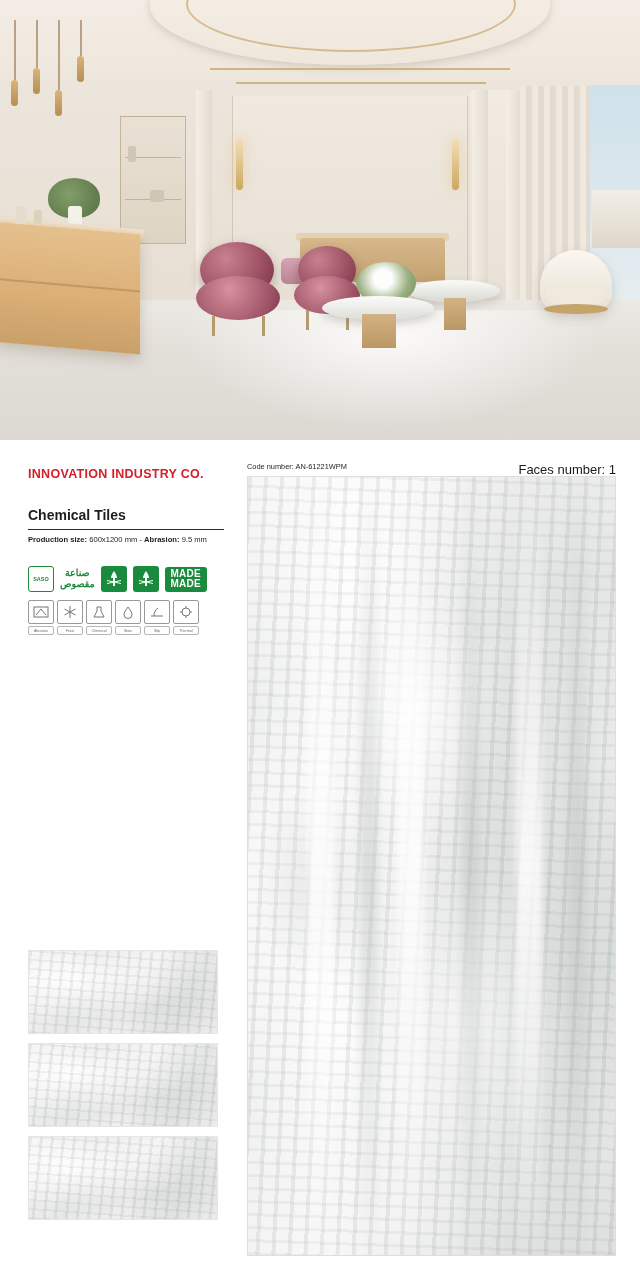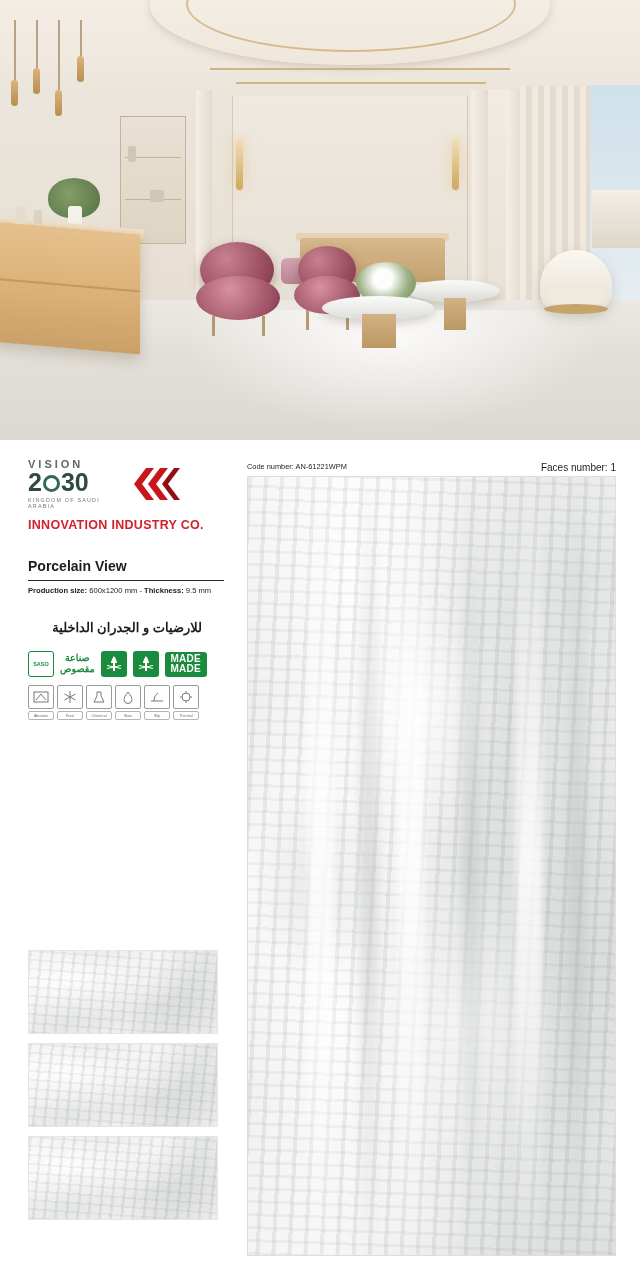--- a/index.html
+++ b/index.html
@@ -357,21 +357,21 @@
       repeating-linear-gradient(96deg, rgba(186,190,188,.22) 0 3px, rgba(255,255,255,0) 3px 11px),
       repeating-linear-gradient(4deg, rgba(170,175,172,.13) 0 2px, rgba(255,255,255,0) 2px 9px);
     mix-blend-mode: multiply;
   }
 
   
   .code-line {
     position: absolute; left: 247px; top: 22px; font-size: 7.4px; color: #1d1d1b;
   }
   .faces-line {
-    position: absolute; right: 24px; top: 22px; font-size: 10px; color: #1d1d1b;
+    position: absolute; right: 24px; top: 22px; font-size: 13px; color: #1d1d1b;
   }
   .main-tile {
     position: absolute; left: 247px; top: 36px; width: 369px; height: 780px;
     border: 1px solid #dedede;
     background:
       radial-gradient(ellipse at 30% 12%, rgba(255,255,255,.95), rgba(255,255,255,0) 45%),
       radial-gradient(ellipse at 72% 40%, rgba(205,208,206,.5), rgba(255,255,255,0) 55%),
       radial-gradient(ellipse at 25% 72%, rgba(255,255,255,.9), rgba(255,255,255,0) 50%),
       radial-gradient(ellipse at 80% 88%, rgba(200,204,202,.45), rgba(255,255,255,0) 55%),
       linear-gradient(160deg,#f3f4f3 0%, #e7e9e8 25%, #f5f6f5 45%, #e3e6e4 68%, #f1f2f1 88%, #e8eae9 100%);
@@ -477,51 +477,30 @@
       <div class="armchair"></div>
       <div class="armchair-seat"></div>
       <div class="arm-ring"></div>
     </div>
   </div>
 
   <div class="sheet">
 
     <div class="left-col">
 
-      <div class="logo-row">
-        <div class="vision-logo">
-          <div class="vision-top">VISION</div>
-          <div class="vision-num">
-            <span>2</span>
-              <span class="zero-ring"></span>
-              <span>3</span>
-              <span>0</span>
-          </div>
-          <div class="vision-sub">KINGDOM OF SAUDI ARABIA</div>
-        </div>
-
-        <div class="co-mark">
-          <svg width="48" height="40" viewBox="0 0 48 40" aria-hidden="true">
-            <path d="M2 20 L14 4 L22 4 L10 20 L22 36 L14 36 Z" fill="#c8161d"></path>
-            <path d="M16 20 L28 4 L36 4 L24 20 L36 36 L28 36 Z" fill="#c8161d"></path>
-            <path d="M30 20 L42 4 L48 4 L36 20 L48 36 L42 36 Z" fill="#8f1014"></path>
-          </svg>
-        </div>
-      </div>
 
       <div class="co-name">INNOVATION INDUSTRY CO.</div>
 
-      <div class="prod-title">Porcelain View</div>
+      <div class="prod-title">Chemical Tiles</div>
       <div class="rule"></div>
       <div class="prod-spec">
-        <b>Production size:</b><span> 600x1200 mm - </span><b>Thickness:</b><span> 9.5 mm</span>
+        <b>Production size:</b><span> 600x1200 mm - </span><b>Abrasion:</b><span> 9.5 mm</span>
       </div>
 
       <div class="arabic">
-        <div>للارضيات و الجدران الداخلية</div>
       </div>
 
       <div class="badges">
         <div class="badge-green">
           <span>SASO</span>
         </div>
         <div class="badge-sanaa">
           <div>صناعة</div>
           <div>مقصوص</div>
         </div>

